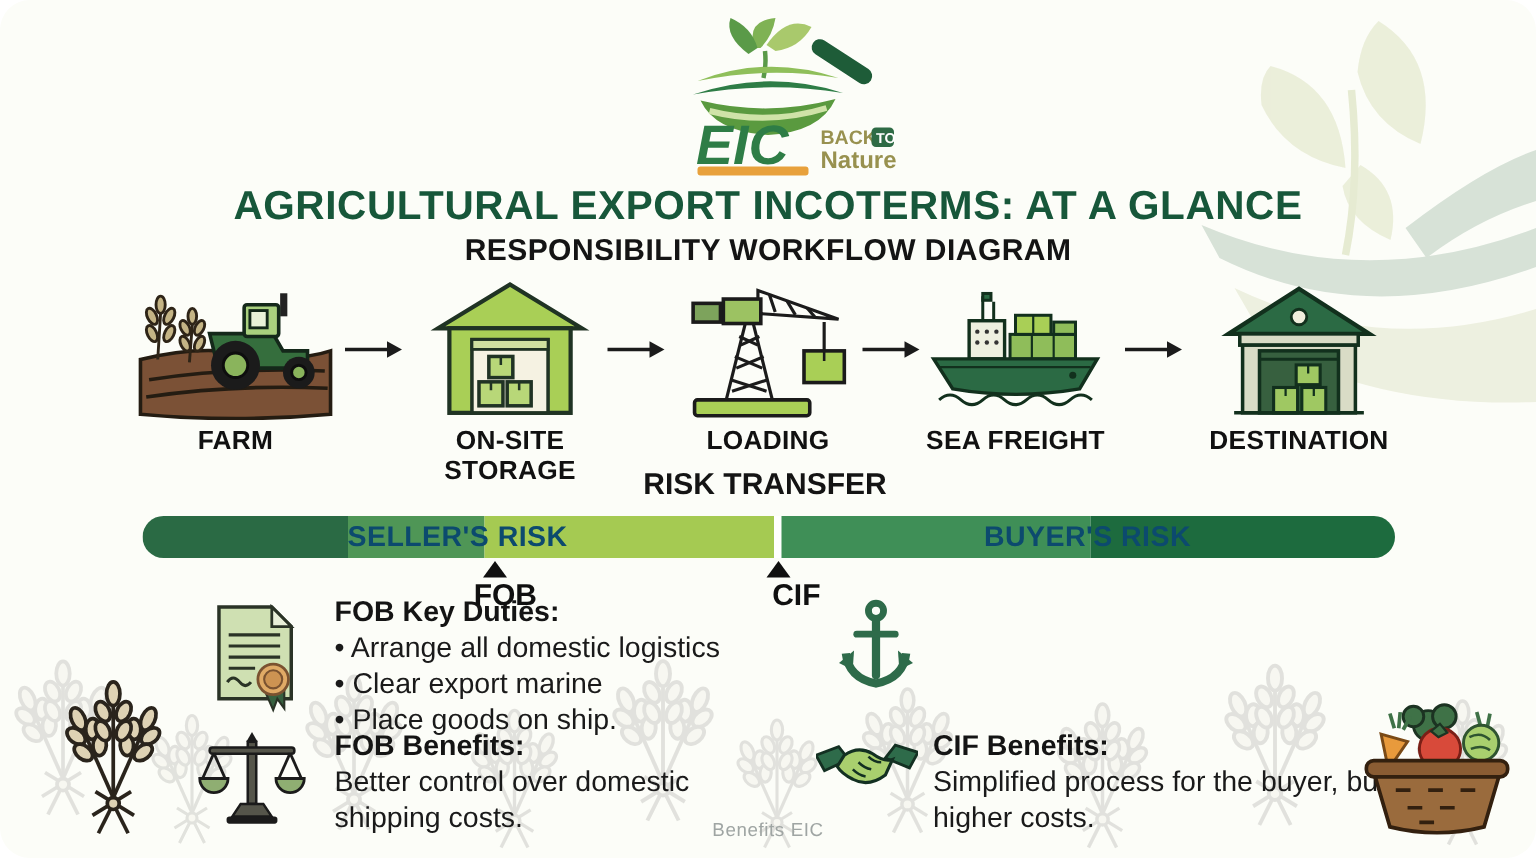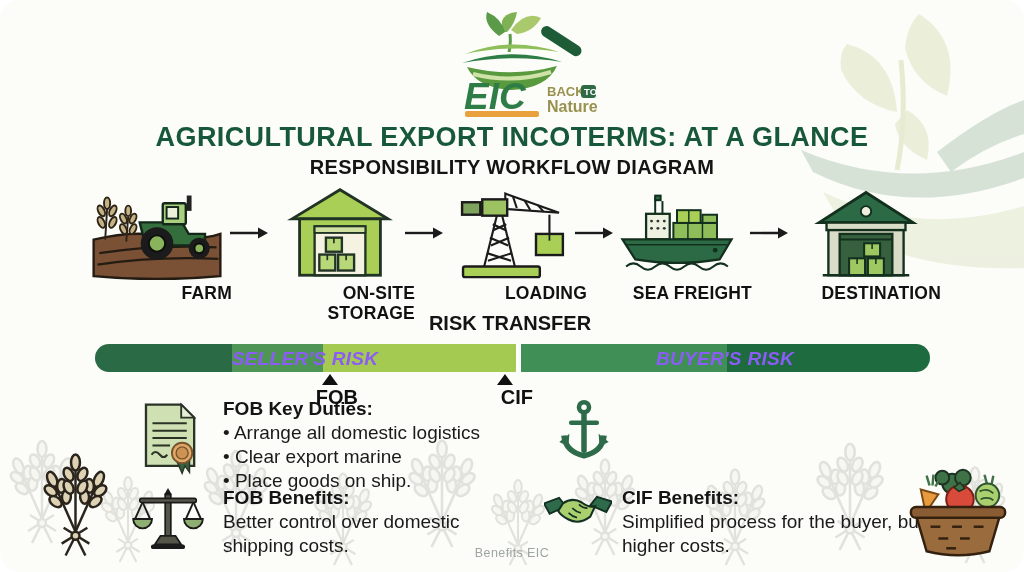--- a/index.html
+++ b/index.html
@@ -8,26 +8,26 @@
   .layer{position:absolute;z-index:2;}
   .wm{position:absolute;z-index:1;opacity:.12;filter:saturate(.45);}
   .wm-leaves{position:absolute;z-index:1;right:0;top:0;opacity:.75;}
   .logo-wrap{left:407px;top:10px;width:210px;height:108px;}
   .title{left:0;top:122px;width:1024px;text-align:center;
     font-size:27px;font-weight:bold;letter-spacing:.4px;color:#17573a;}
   .subtitle{left:0;top:156px;width:1024px;text-align:center;
     font-size:20px;font-weight:bold;color:#141414;letter-spacing:.3px;}
   .stage{top:184px;width:150px;text-align:center;}
   .stage .icobox{height:96px;display:flex;align-items:center;justify-content:center;}
-  .stage .slabel{margin-top:4px;font-size:17.5px;font-weight:bold;line-height:1.12;color:#111;letter-spacing:.2px;text-align:right;}
+  .stage .slabel{margin-top:4px;font-size:17.5px;font-weight:bold;line-height:1.12;color:#111;letter-spacing:.2px;}
   .flow-arrow{top:224px;width:42px;height:18px;}
   .risk-title{left:360px;top:312px;width:300px;text-align:center;font-size:20px;font-weight:bold;color:#141414;}
   .risk-bar{left:95px;top:344px;width:835px;height:28px;border-radius:14px;overflow:hidden;display:flex;}
   .risk-bar .seg{height:100%;}
-  .risk-text{position:absolute;top:348px;font-size:19px;font-weight:bold;color:#8b5cf6;text-align:center;z-index:3;letter-spacing:.3px;font-style:italic;}
+  .risk-text{position:absolute;top:348px;font-size:19px;font-weight:bold;color:#0c4a6e;text-align:center;z-index:3;letter-spacing:.3px;}
   .marker{position:absolute;z-index:3;width:56px;text-align:center;}
   .marker .tri{width:0;height:0;margin:0 auto;border-left:8px solid transparent;border-right:8px solid transparent;border-bottom:11px solid #101010;}
   .marker .mlabel{font-size:20px;font-weight:bold;color:#101010;margin-top:1px;text-align:right;}
   .sec-title{font-size:19px;font-weight:bold;color:#141414;line-height:24px;}
   .bullet{font-size:19px;line-height:24px;color:#1a1a1a;}
   .benefit-text{font-size:19px;line-height:24px;color:#1a1a1a;}
   .copyright{left:0;top:546px;width:1024px;text-align:center;font-size:12.5px;color:#9fa5a3;letter-spacing:.4px;}
 </style>
 </head>
 <body>
@@ -316,21 +316,21 @@
     <div class="seg" style="width: 206px; background: rgb(63, 143, 87);"></div>
     <div class="seg" style="width: 203px; background: rgb(29, 107, 62);"></div>
   </div>
   <div class="risk-text" style="left:205px;width:200px">SELLER'S RISK</div>
   <div class="risk-text" style="left:625px;width:200px">BUYER'S RISK</div>
 
   <div class="marker" style="left:302px;top:374px">
     <div class="tri"></div>
     <div class="mlabel">FOB</div>
   </div>
-  <div class="marker" style="left:477px;top:374px">
+  <div class="marker" style="left:491px;top:374px">
     <div class="tri"></div>
     <div class="mlabel">CIF</div>
   </div>
 
   <svg class="layer" style="left:138px;top:401px" width="66" height="76" viewBox="0 0 70 82">
     <path d="M8,4 L46,4 L60,18 L60,70 L8,70 Z" fill="#cfe0b2" stroke="#2a3326" stroke-width="2.5"></path>
     <polygon points="46,4 46,18 60,18" fill="#e8efd8" stroke="#2a3326" stroke-width="2"></polygon>
     <g stroke="#2a3326" stroke-width="2.2">
       <line x1="15" y1="24" x2="52" y2="24"></line>
       <line x1="15" y1="32" x2="52" y2="32"></line>

